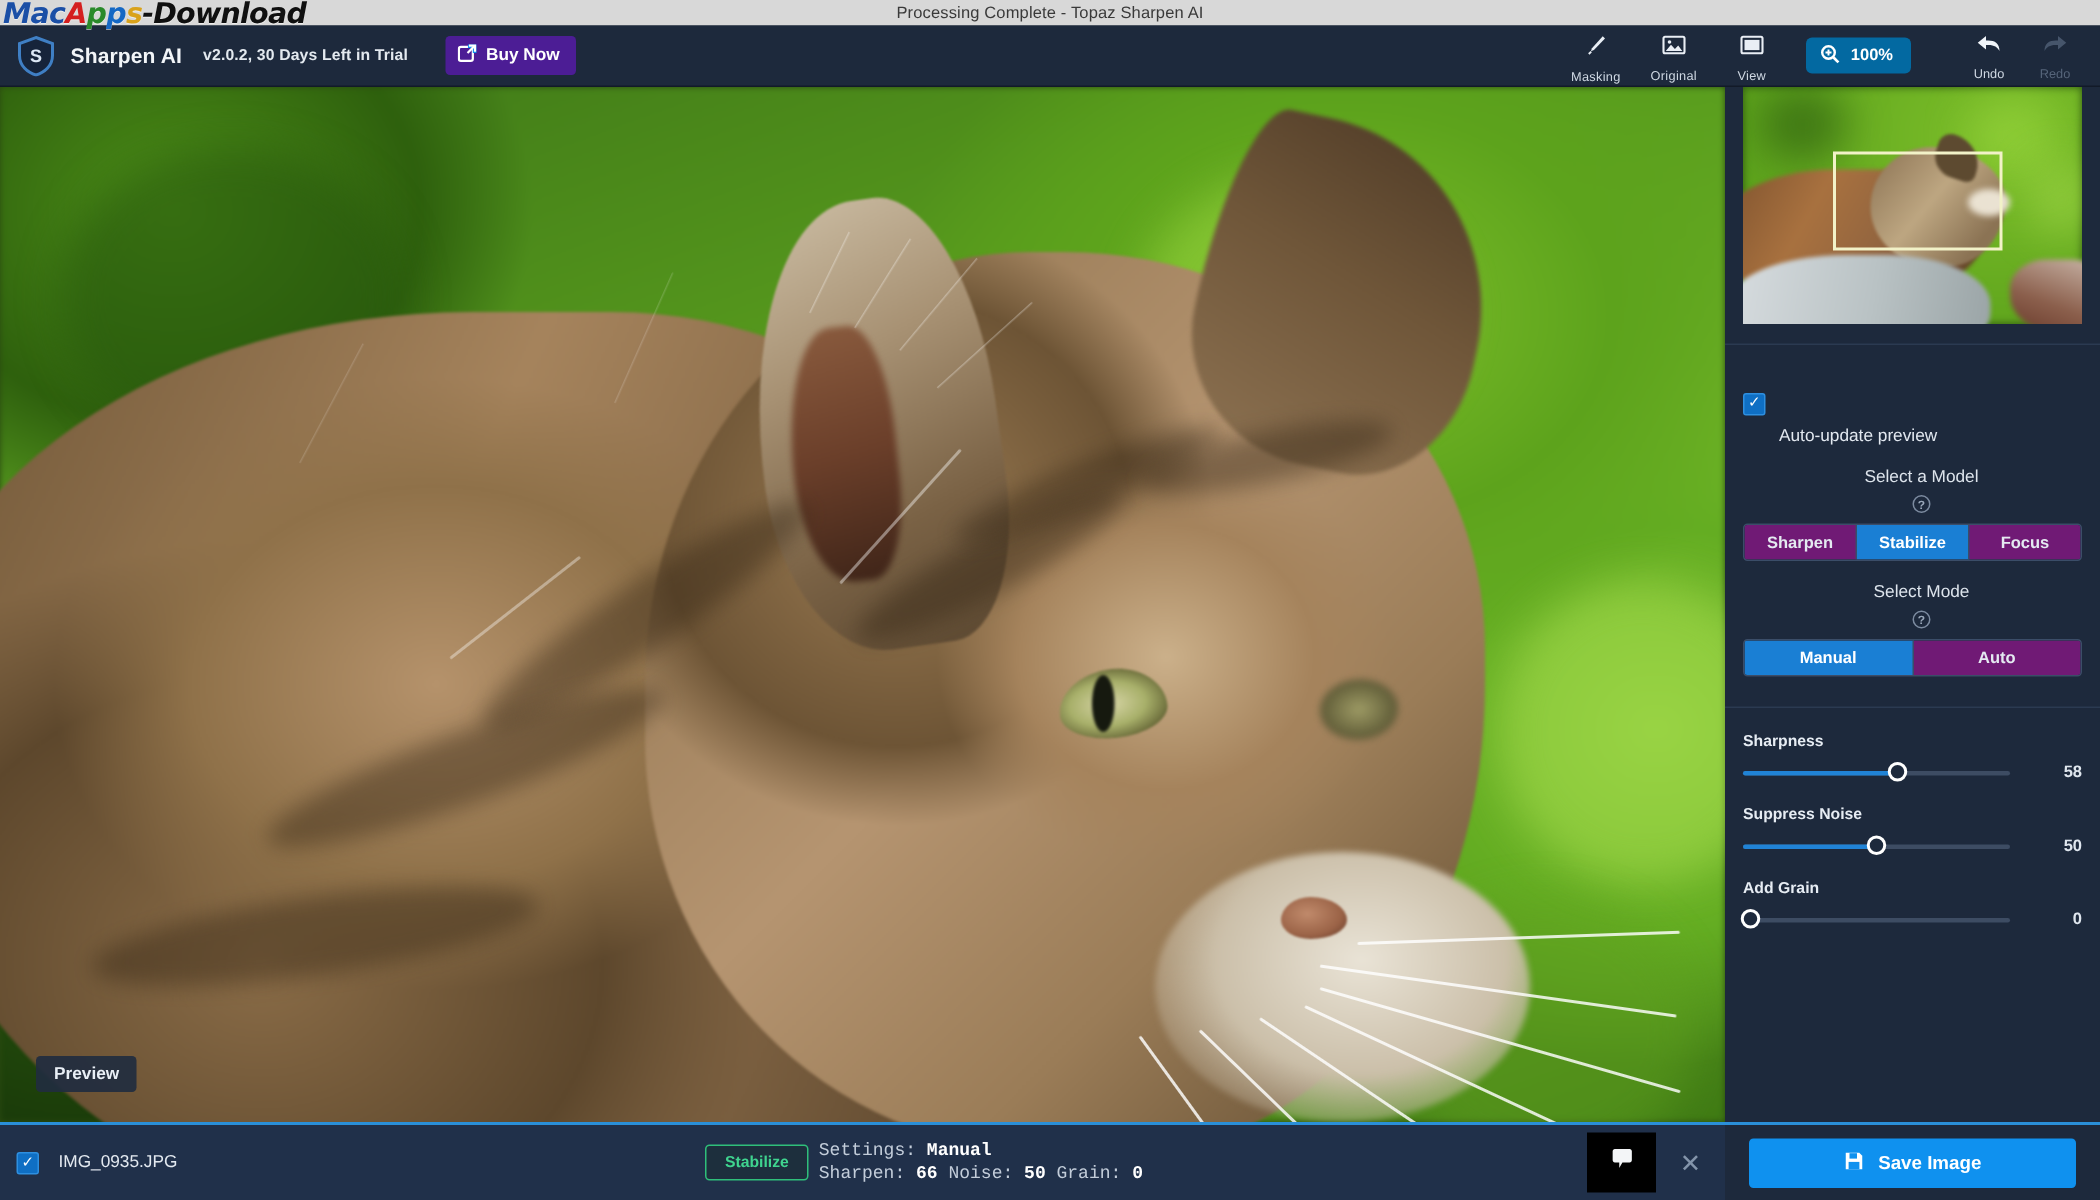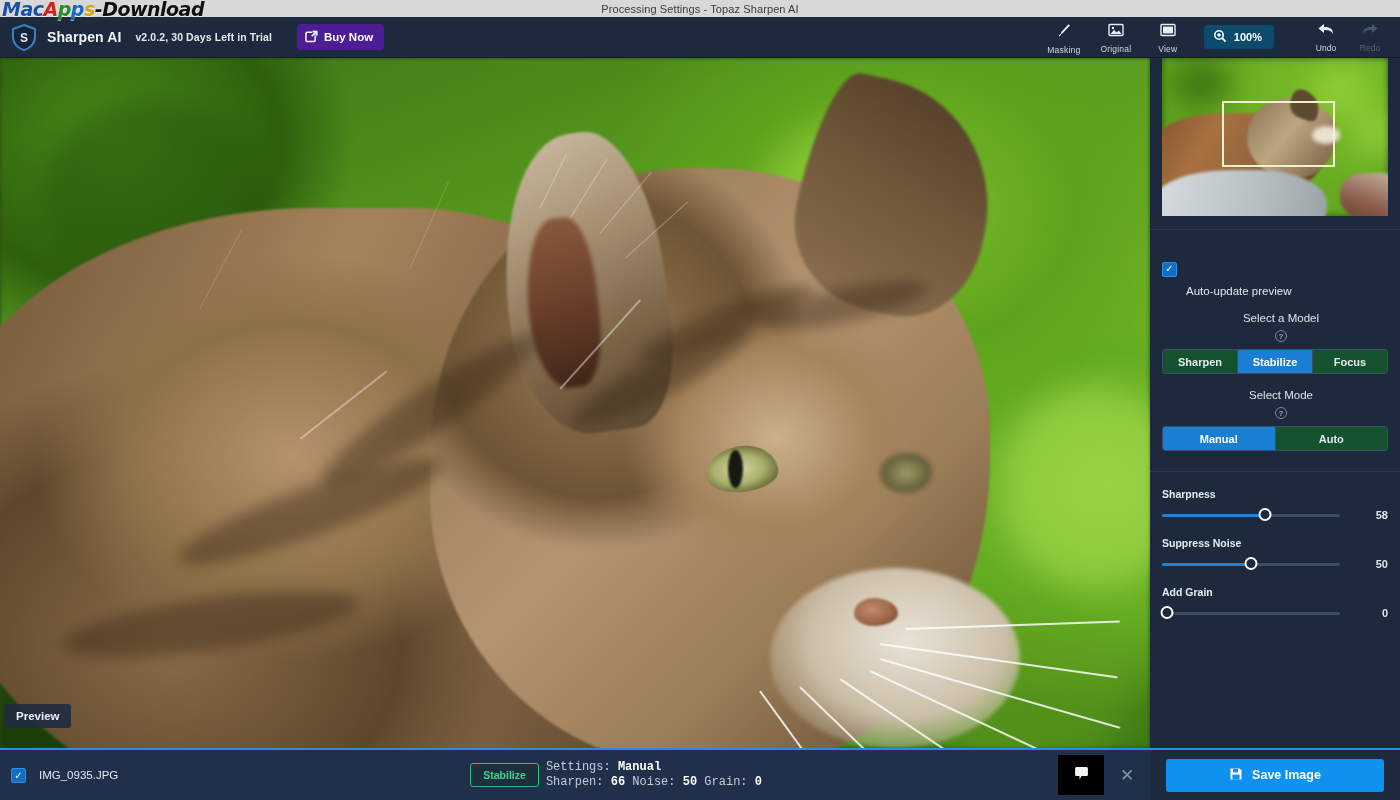--- a/index.html
+++ b/index.html
@@ -48,21 +48,21 @@
     color: #fff; font-size: 11.5px; font-weight: bold; cursor: pointer;
   }
 
   .tb-right { margin-left: auto; display: flex; align-items: center; padding-right: 8px; }
   .tb-item {
     width: 52px; display: flex; flex-direction: column; align-items: center;
     gap: 3px; cursor: pointer; padding-top: 3px;
   }
   .tb-item .lbl { font-size: 8.5px; color: #cfd8e3; letter-spacing: .2px; }
   .zoombtn {
-    margin-left: 10px; height: 24px; background: #0c4a6e; border-radius: 4px;
+    margin-left: 10px; height: 24px; background: #0369a1; border-radius: 4px;
     display: flex; align-items: center; gap: 7px; padding: 0 12px 0 9px;
     color: #fff; font-size: 11px; font-weight: bold; cursor: pointer;
   }
   .tb-sep { width: 30px; }
   .tb-undo {
     width: 44px; display: flex; flex-direction: column; align-items: center;
     gap: 2px; cursor: pointer;
   }
   .tb-undo .lbl { font-size: 8.5px; color: #cfd8e3; }
   .tb-undo.disabled .lbl { color: #56657a; }
@@ -157,21 +157,21 @@
   .furline {
     position: absolute; height: 1.3px; background: rgba(255,255,255,.30);
     transform-origin: left center; filter: blur(.5px);
   }
   .stripe {
     position: absolute; background: rgba(50,35,20,.42);
     border-radius: 50%; filter: blur(7px);
   }
 
   .preview-badge {
-    position: absolute; left: 4px; bottom: 20px; background: rgba(33,45,63,.92);
+    position: absolute; left: 24px; bottom: 20px; background: rgba(33,45,63,.92);
     color: #e8eef5; font-size: 11.5px; font-weight: bold; padding: 6px 12px;
     border-radius: 3px; cursor: pointer; z-index: 5;
   }
 
   
   .panel {
     position: absolute; top: 58px; left: 1150px; width: 250px; height: 690px;
     background: #1d293c;
   }
   .panel-title {
@@ -205,21 +205,21 @@
     color: #9aa8ba; font-size: 8px; display: flex; align-items: center;
     justify-content: center; cursor: pointer; font-weight: bold;
   }
   .segbar {
     margin: 0 12px; display: flex; height: 25px; border: 1px solid #3b4d68;
     border-radius: 3px; overflow: hidden;
   }
   .seg {
     flex: 1; display: flex; align-items: center; justify-content: center;
     font-size: 11px; font-weight: bold; color: #e4eaf1; cursor: pointer;
-    background: #14532d; border-right: 1px solid #3b4d68;
+    background: #701a75; border-right: 1px solid #3b4d68;
   }
   .seg:last-child { border-right: none; }
   .seg.active { background: #1a7fd4; color: #fff; }
 
   .slider-area { margin-top: 20px; border-top: 1px solid #2b3a51; padding-top: 16px; }
   .sl-block { padding: 0 12px; margin-bottom: 16px; position: relative; }
   .sl-name { font-size: 10.5px; font-weight: bold; color: #e6ecf3; margin-bottom: 9px; }
   .sl-row { display: flex; align-items: center; }
   .sl-track {
     position: relative; width: 178px; height: 3px; background: #3d4c63; border-radius: 2px;
@@ -267,21 +267,21 @@
     font-size: 12.5px; font-weight: bold; display: flex; align-items: center;
     justify-content: center; gap: 9px; cursor: pointer;
   }
 </style>
 </head>
 <body>
 
 <div id="app">
 
   <div class="titlebar">
-    <span class="titlebar-text">Processing Settings - Topaz Sharpen AI</span>
+    <span class="titlebar-text">Processing Complete - Topaz Sharpen AI</span>
   </div>
 
   <div class="watermark">
     <span class="wm-mac">Mac</span><span class="wm-a">A</span><span class="wm-p1">p</span><span class="wm-p2">p</span><span class="wm-s">s</span><span class="wm-dl">-Download</span>
   </div>
 
   <div class="toolbar">
     <div class="brand">
       <span class="shield">
         <svg width="28" height="28" viewBox="0 0 28 28">

